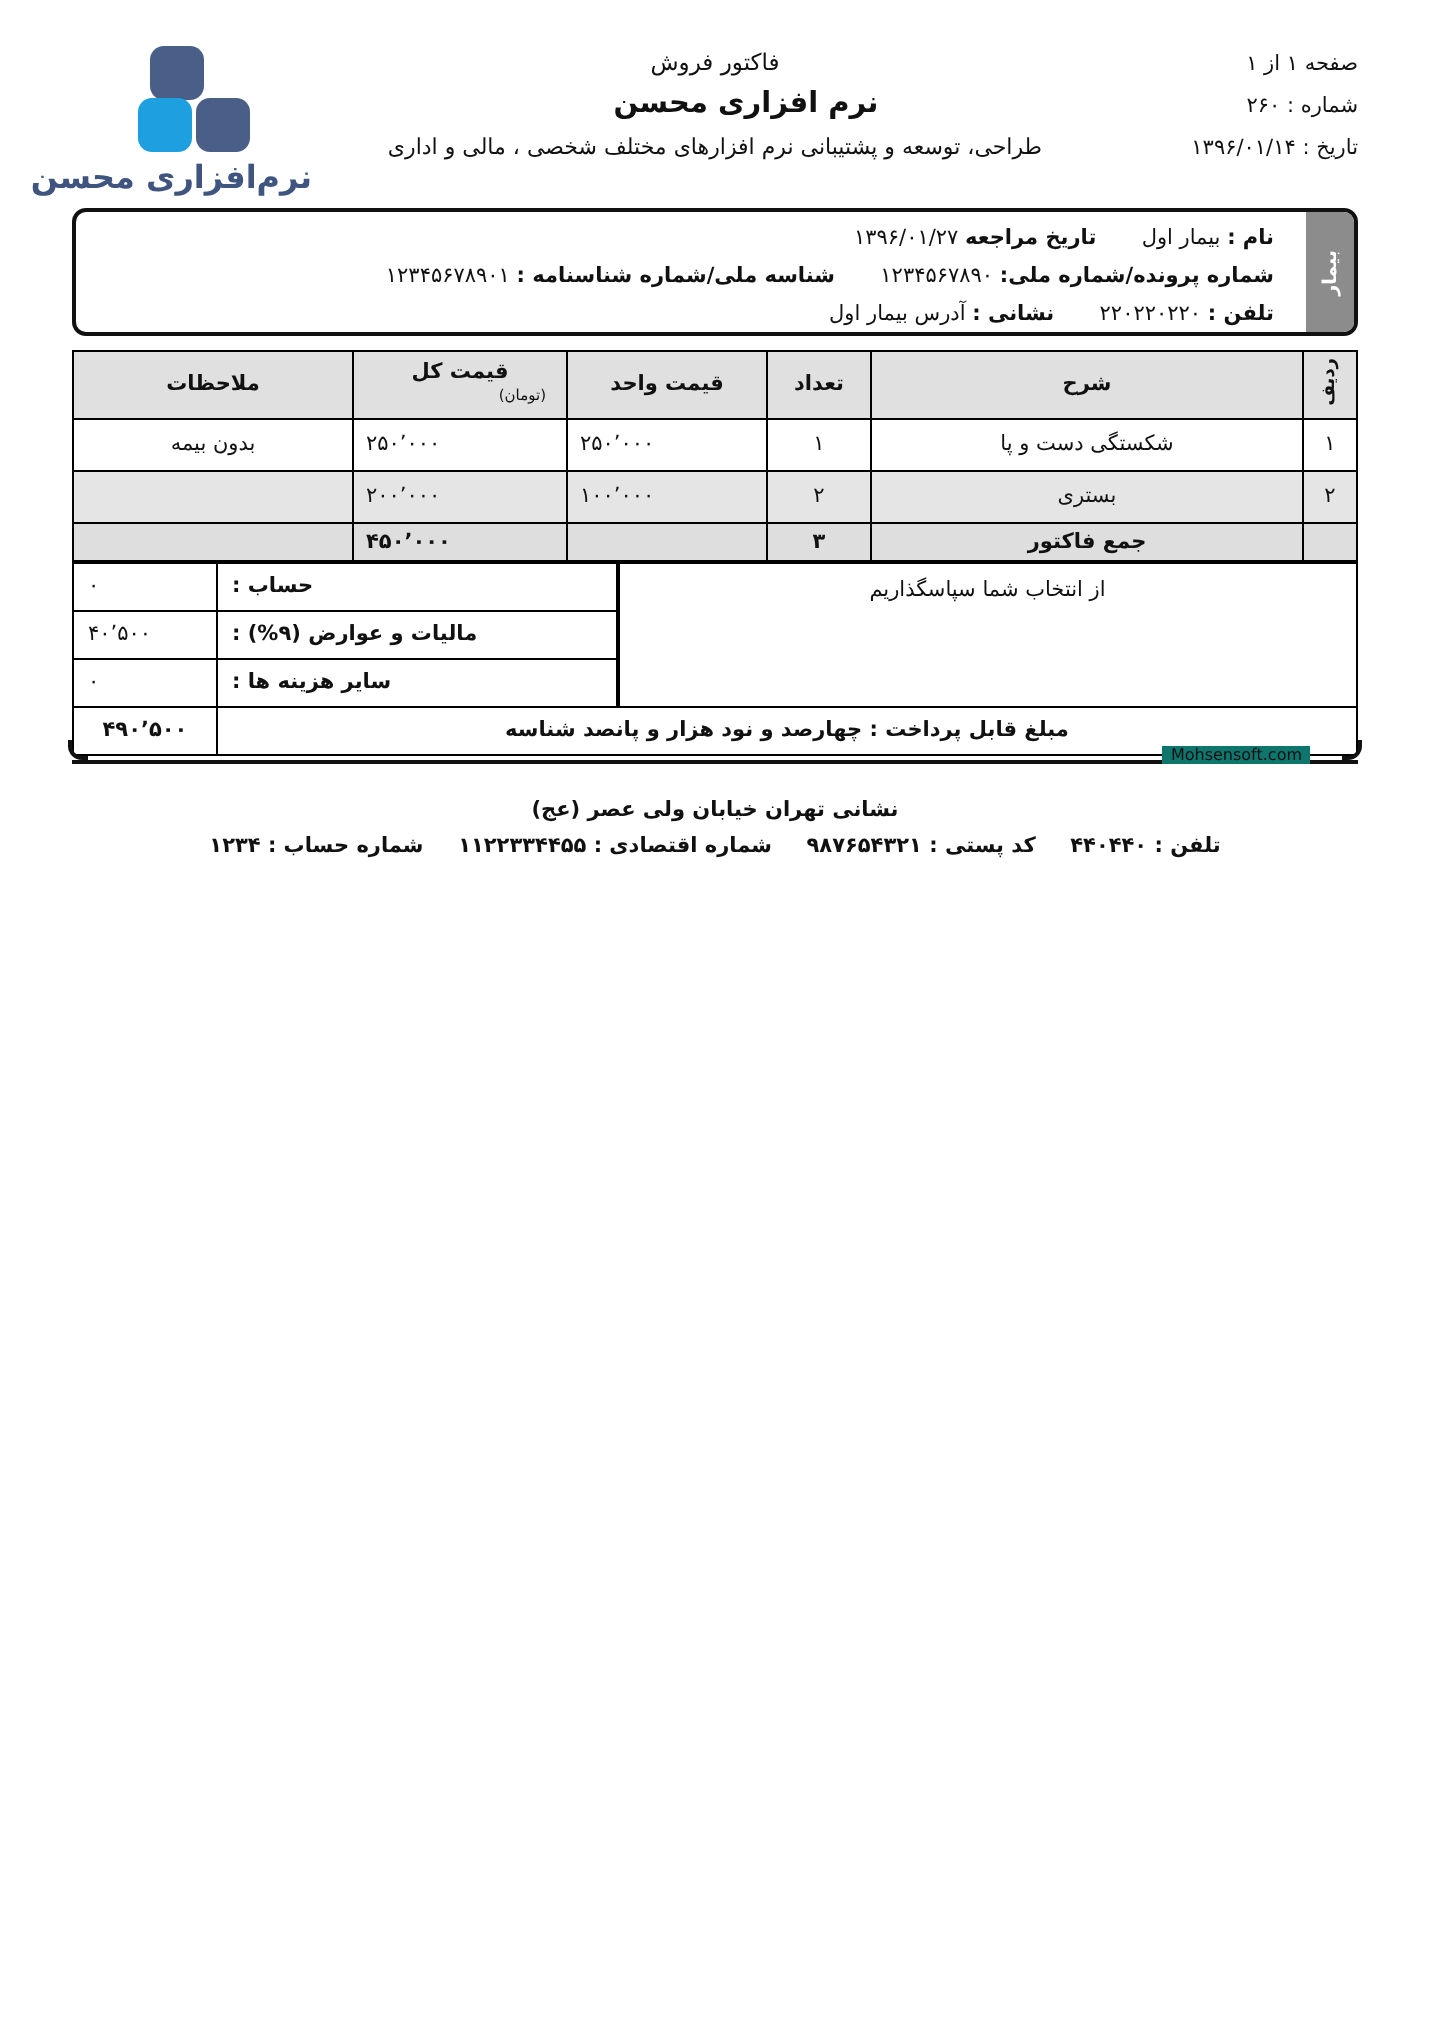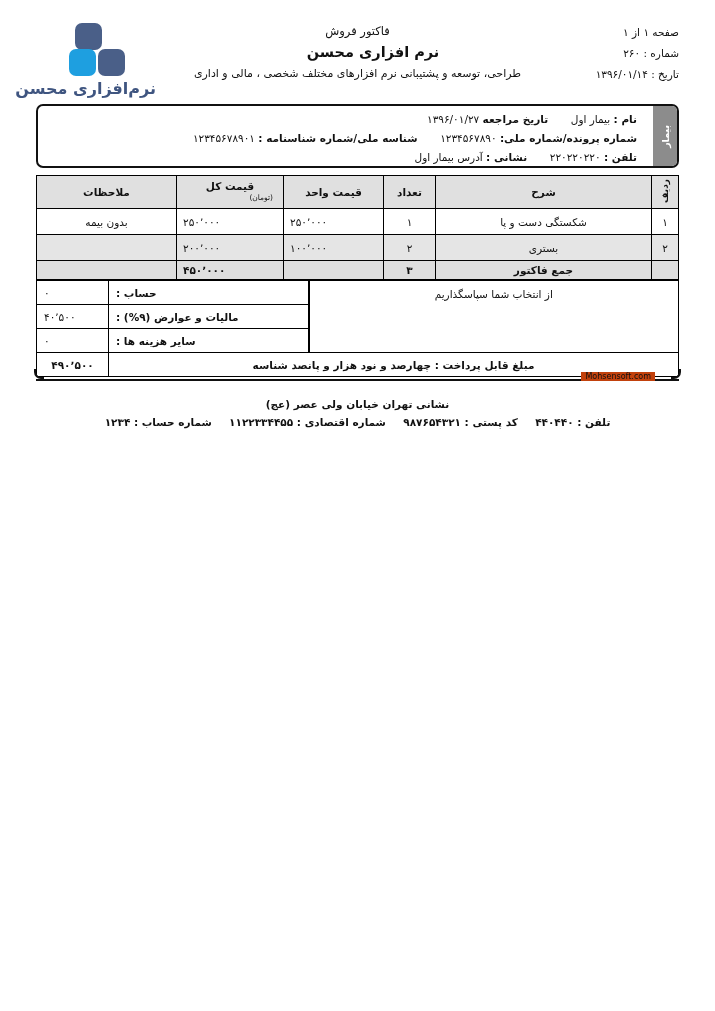--- a/index.html
+++ b/index.html
@@ -215,21 +215,21 @@
   .botbar .corner-l, .botbar .corner-r {
     position: absolute; top: -8px;
     width: 10px; height: 10px;
     border: 2px solid #111;
   }
   .botbar .corner-l { left: -2px; border-right: none; border-top: none; border-bottom-left-radius: 7px; }
   .botbar .corner-r { right: -2px; border-left: none; border-top: none; border-bottom-right-radius: 7px; }
   .wmark {
     position: absolute;
     right: 24px; top: -5px;
-    background: #c2410c;
+    background: #0f766e;
     padding: 0 4px;
     font-size: 8px;
     font-family: "DejaVu Sans", "Liberation Sans", sans-serif;
     color: #111;
     direction: ltr;
   }
 
   
   .footer {
     margin: 9px 36px 0 36px;

